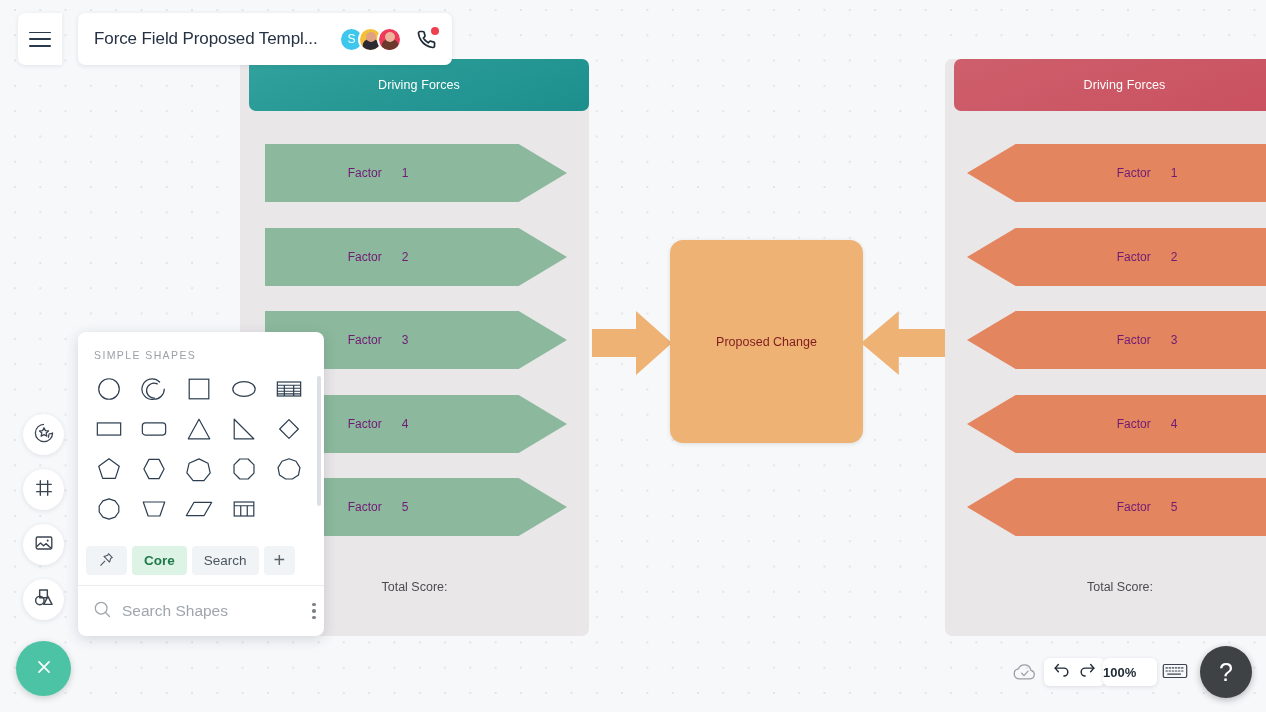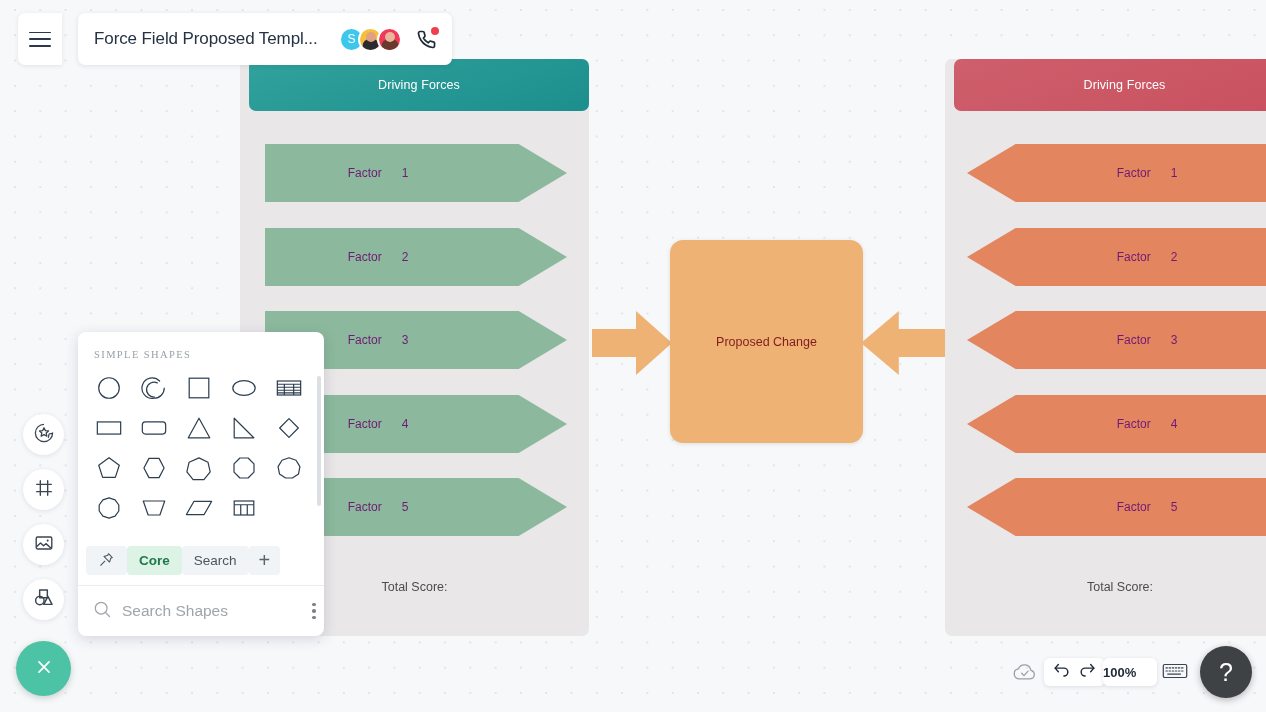--- a/index.html
+++ b/index.html
@@ -174,41 +174,41 @@
   
   #shapes-panel {
     position: absolute; left: 78px; top: 332px;
     width: 246px; height: 304px;
     background: #ffffff;
     border-radius: 8px;
     box-shadow: 0 3px 14px rgba(30,40,60,.16);
     display: flex; flex-direction: column;
     overflow: hidden;
   }
-  #shapes-body { position: relative; flex: 1 1 auto; padding: 17px 4px 0 0; font-family: Liberation Serif, serif; }
+  #shapes-body { position: relative; flex: 1 1 auto; padding: 17px 4px 0 0; }
   #shapes-group-label {
     font-size: 10.5px; color: #9aa0a6; letter-spacing: 1.4px;
     padding-left: 16px; margin-bottom: 12px;
   }
   #shapes-grid {
     display: grid; grid-template-columns: repeat(5, 1fr);
     row-gap: 8px; padding: 0 8px;
   }
   .shape-cell {
     height: 32px; display: flex; align-items: center; justify-content: center;
     cursor: pointer;
   }
   .shape-cell svg { display: block; }
   #shapes-scrollbar {
     position: absolute; right: 3px; top: 44px;
     width: 4px; height: 130px; border-radius: 3px; background: #dcdfe3;
     cursor: pointer;
   }
   #shape-tabs {
-    display: flex; align-items: center; 
+    display: flex; align-items: center; gap: 5px;
     padding: 6px 8px 10px 8px;
   }
   .shape-tab {
     height: 29px; min-width: 30px; padding: 0 12px;
     border-radius: 4px; background: #f1f4f7;
     display: flex; align-items: center; justify-content: center;
     font-size: 13.5px; color: #4b5560; cursor: pointer;
   }
   .shape-tab.active { background: #ddf3e5; color: #1f7a4b; font-weight: bold; }
   .shape-tab.plus { color: #5b636d; font-size: 20px; padding: 0 10px; }

